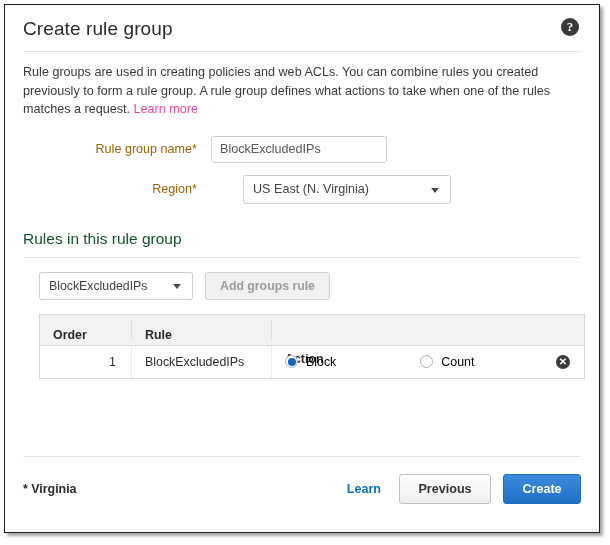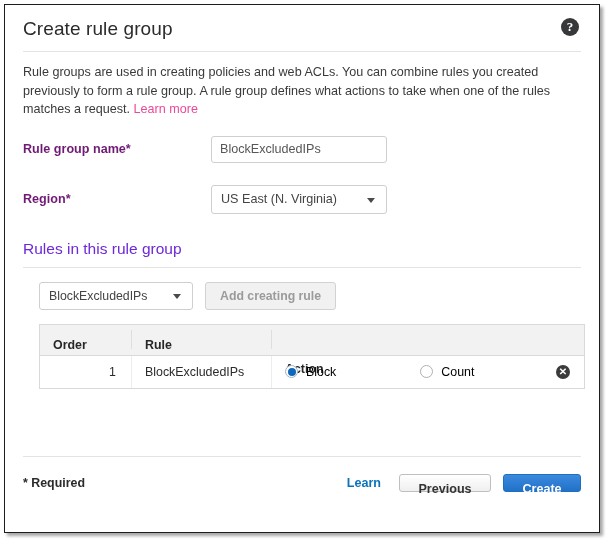--- a/index.html
+++ b/index.html
@@ -81,48 +81,49 @@
     text-decoration: none;
     cursor: pointer;
   }
 
   
   .form-row {
     display: flex;
     align-items: center;
   }
   #row-name { margin-top: 17px; }
-  #row-region { margin-top: 22px; }
+  #row-region { margin-top: 12px; gap: 32px; }
 
   .form-label {
     width: 188px;
+    text-align: right;
     padding-right: 14px;
     font-size: 12.6px;
-    font-weight: bold;
-    color: #701a75;
+    font-weight: normal;
+    color: #a16207;
     box-sizing: border-box;
   }
 
   .text-input {
     width: 176px;
     height: 27px;
     border: 1px solid #cfcfcf;
     border-radius: 3px;
     font-size: 12.6px;
     color: #575757;
     padding: 0 8px;
     box-sizing: border-box;
     font-family: "Liberation Sans", sans-serif;
     background: #ffffff;
     outline: none;
   }
 
   .select-box {
     position: relative;
-    width: 176px;
+    width: 208px;
     height: 29px;
     border: 1px solid #cfcfcf;
     border-radius: 3px;
     background: #ffffff;
     box-sizing: border-box;
     cursor: pointer;
   }
   .select-box .val {
     position: absolute;
     left: 9px;
@@ -137,21 +138,21 @@
     top: 12px;
     width: 0; height: 0;
     border-left: 4.5px solid transparent;
     border-right: 4.5px solid transparent;
     border-top: 5px solid #4a4a4a;
   }
 
   
   .section-title {
     font-size: 15.5px;
-    color: #6d28d9;
+    color: #14532d;
     margin-top: 26px;
   }
   .section-hr {
     height: 1px;
     background: #e3e3e3;
     margin-top: 9px;
   }
 
   .controls-row {
     display: flex;
@@ -330,21 +331,21 @@
   }
   .cancel-link {
     color: #0a73bb;
     font-size: 12.6px;
     font-weight: bold;
     cursor: pointer;
     margin-right: 18px;
   }
 
   .btn {
-    height: 18px;
+    height: 30px;
     border-radius: 3px;
     font-size: 12.6px;
     font-weight: bold;
     line-height: 28px;
     text-align: center;
     box-sizing: border-box;
     cursor: pointer;
     font-family: "Liberation Sans", sans-serif;
   }
   .btn-secondary {
@@ -391,21 +392,21 @@
     </div>
 
     <div class="section-title">Rules in this rule group</div>
     <div class="section-hr"></div>
 
     <div class="controls-row">
       <div class="rule-select">
         <span class="val">BlockExcludedIPs</span>
         <span class="caret"></span>
       </div>
-      <div class="btn-disabled">Add creating rule</div>
+      <div class="btn-disabled">Add groups rule</div>
     </div>
 
     <div class="table">
       <div class="thead">
         <div class="th col-order">Order</div>
         <div class="th col-rule">Rule</div>
         <div class="th col-action">Action</div>
       </div>
 
       <div class="trow">
@@ -420,21 +421,21 @@
             <span class="radio"></span>
             <span class="radio-label">Count</span>
           </span>
           <span class="delete-icon">✕</span>
         </div>
       </div>
     </div>
 
     <div class="footer-hr"></div>
     <div class="footer">
-      <div class="required">* Required</div>
+      <div class="required">* Virginia</div>
       <div class="footer-actions">
         <span class="cancel-link">Learn</span>
         <div class="btn btn-secondary">Previous</div>
         <div class="btn btn-primary">Create</div>
       </div>
     </div>
 
   </div>
 </div>
 

